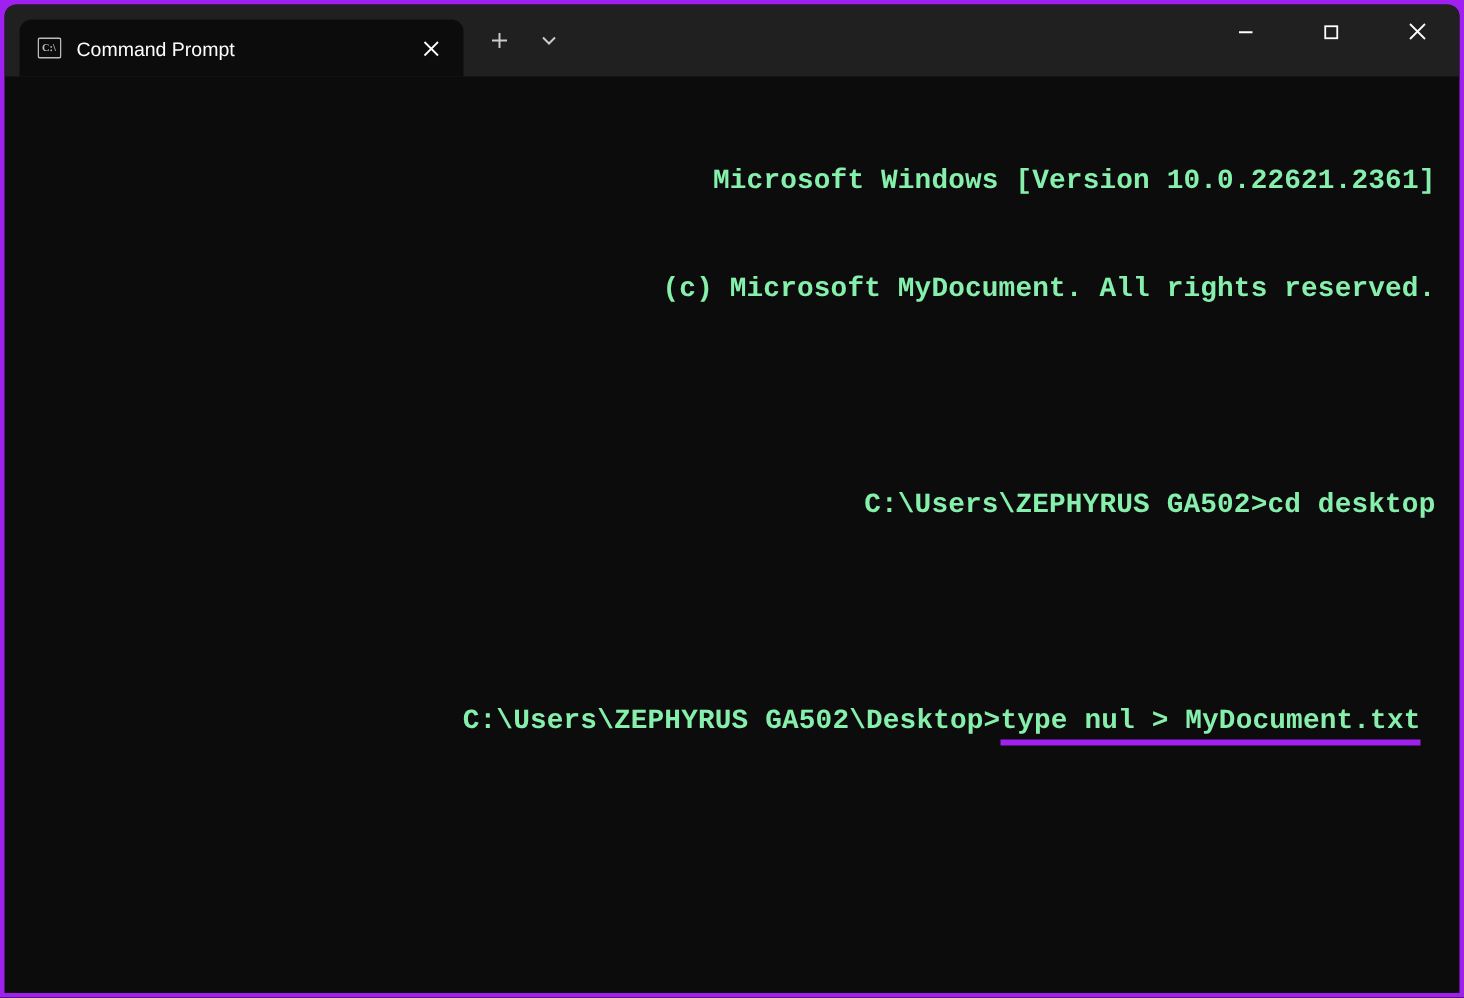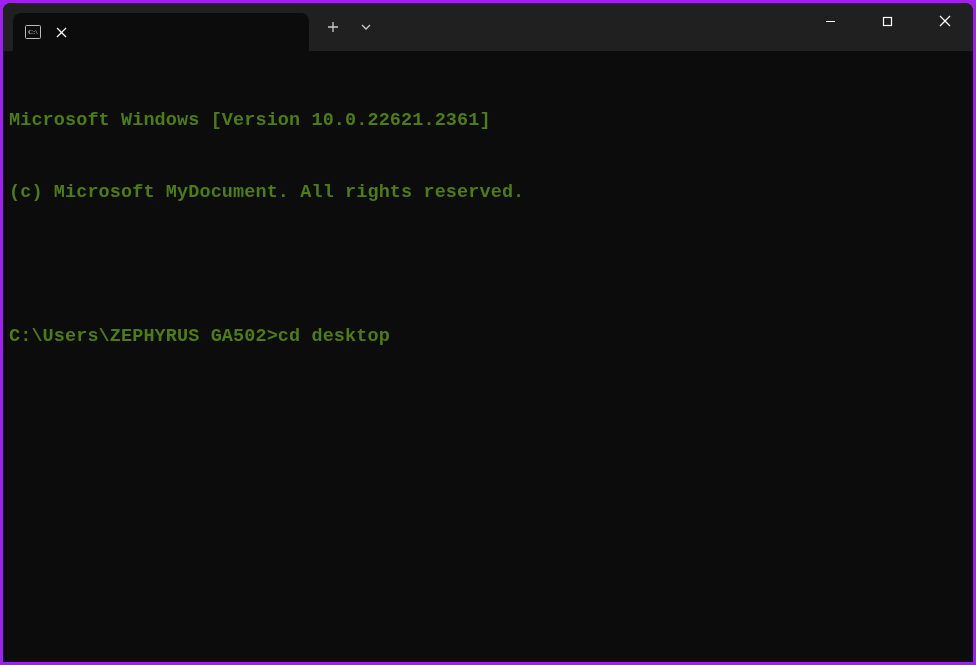--- a/index.html
+++ b/index.html
@@ -85,28 +85,29 @@
     }
     .win-btn {
       width: 57px; height: 36px;
       display: flex;
       align-items: center;
       justify-content: center;
       color: #ffffff;
       cursor: pointer;
     }
     .terminal {
-      padding: 10px 6px;
+      padding: 10px 16px;
       font-family: 'Consolas', 'Courier New', monospace;
       font-size: 18.5px;
       line-height: 24px;
-      color: #4d7c0f;
+      color: #86efac;
       white-space: pre;
       font-weight: bold;
       letter-spacing: 0.1px;
+      text-align: right;
     }
     .term-line { min-height: 24px; }
     .underline-highlight {
       display: inline-block;
       border-bottom: 4px solid #a020f0;
       padding-bottom: 0px;
       margin-bottom: -4px;
     }
     .caret {
       display: inline-block;
@@ -122,20 +123,21 @@
 <div class="window">
 
   <div class="titlebar">
     <div class="tab">
       <span class="tab-icon">
         <svg width="16" height="16" viewBox="0 0 16 16">
           <rect x="0.5" y="1.5" width="15" height="13" rx="1" fill="#0c0c0c" stroke="#bbb" stroke-width="1"></rect>
           <text x="3" y="10" font-size="7" fill="#bbb" font-family="Consolas" font-weight="bold">C:\</text>
         </svg>
       </span>
+      <span class="tab-title">Command Prompt</span>
       <span class="tab-close">
         <svg width="11" height="11" viewBox="0 0 11 11">
           <line x1="1" y1="1" x2="10" y2="10" stroke="#fff" stroke-width="1.2"></line>
           <line x1="10" y1="1" x2="1" y2="10" stroke="#fff" stroke-width="1.2"></line>
         </svg>
       </span>
     </div>
 
     <div class="tab-controls">
       <div class="new-tab">
@@ -170,15 +172,16 @@
       </div>
     </div>
   </div>
 
   <div class="terminal">
     <div class="term-line">Microsoft Windows [Version 10.0.22621.2361]</div>
     <div class="term-line">(c) Microsoft MyDocument. All rights reserved.</div>
     <div class="term-line"></div>
     <div class="term-line"><span>C:\Users\ZEPHYRUS GA502&gt;</span><span>cd desktop</span></div>
     <div class="term-line"></div>
+    <div class="term-line"><span>C:\Users\ZEPHYRUS GA502\Desktop&gt;</span><span class="underline-highlight">type nul &gt; MyDocument.txt</span><span class="caret"></span></div>
   </div>
 
 </div>
 
 </body></html>

